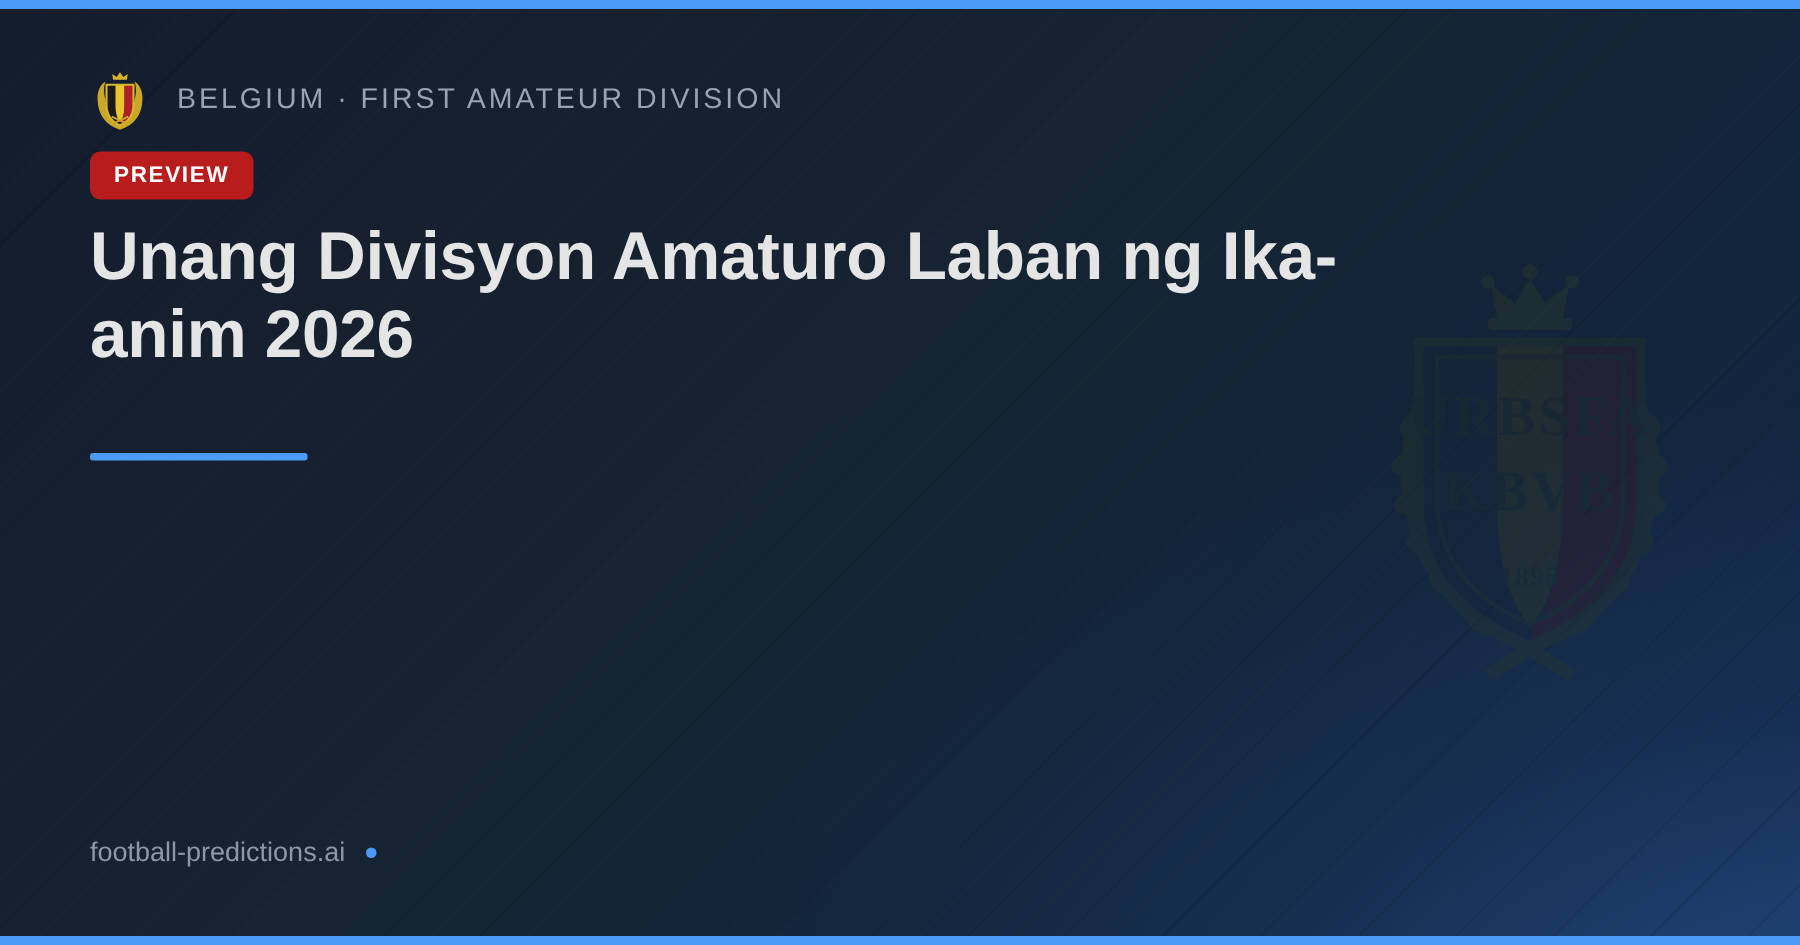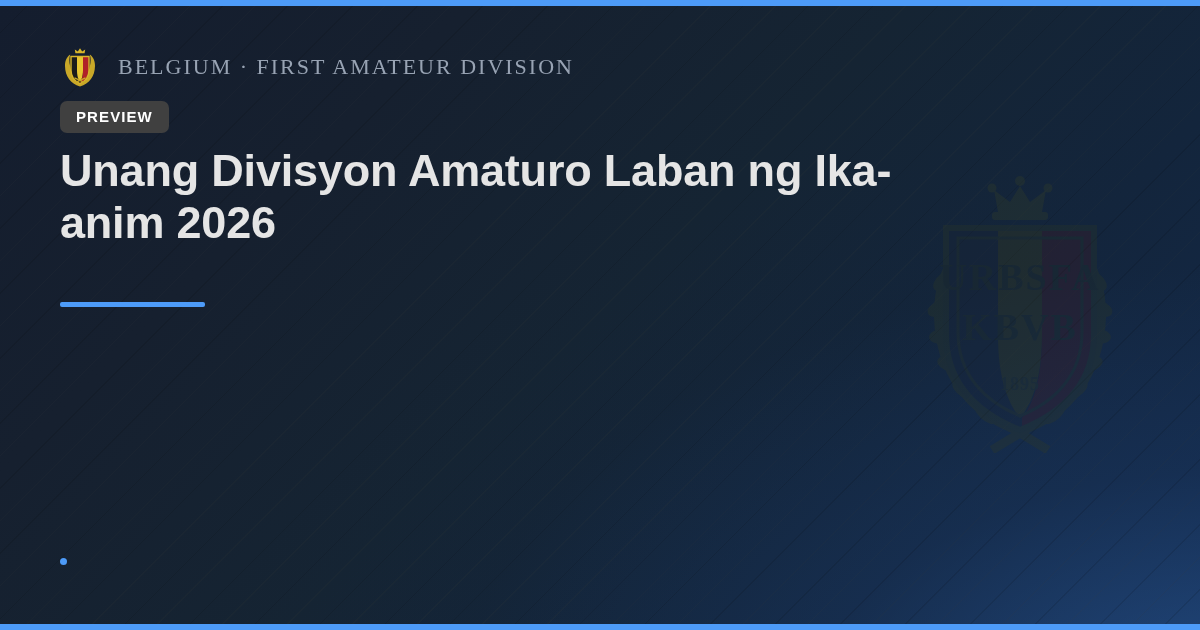--- a/index.html
+++ b/index.html
@@ -67,32 +67,31 @@
   }
 
   
   .league-row {
     position:absolute; left:60px; top:46px;
     display:flex; align-items:center; gap:18px;
   }
   .fed-crest-small { width:40px; height:42px; display:block; }
 
   .league-text {
-    font-size:22px;
+    font-size:19px;
     letter-spacing:2.0px;
     color:#98a3b3;
     white-space:nowrap;
     font-weight:400;
-    font-family:Liberation Serif, serif;
   }
 
   
   .preview-badge {
     position:absolute; left:60px; top:101px;
-    background:#404040;
+    background:#b91c1c;
     color:#ffffff;
     font-size:15px;
     font-weight:bold;
     letter-spacing:1.1px;
     padding:8px 16px 9px 16px;
     border-radius:7px;
     line-height:1;
   }
 
   
@@ -226,17 +225,18 @@
           <path d="M78 70 H202 V164 C202 208 174 234 140 248 C106 234 78 208 78 164 Z" fill="none" stroke="#2b3422" stroke-width="3"></path>
 
           <text x="140" y="122" text-anchor="middle" font-family="Liberation Serif, serif" font-size="38" font-weight="bold" letter-spacing="2" fill="#262f20">URBSFA</text>
           <text x="140" y="172" text-anchor="middle" font-family="Liberation Serif, serif" font-size="38" font-weight="bold" letter-spacing="2" fill="#262f20">KBVB</text>
           <text x="140" y="222" text-anchor="middle" font-family="Liberation Serif, serif" font-size="18" font-weight="bold" letter-spacing="1" fill="#2a3320">1895</text>
         </g>
       </svg>
     </div>
 
     <div class="footer">
+      <span>football-predictions.ai</span>
       <span class="footer-dot"></span>
     </div>
 
   </div>
 </div>
 
 </body></html>

